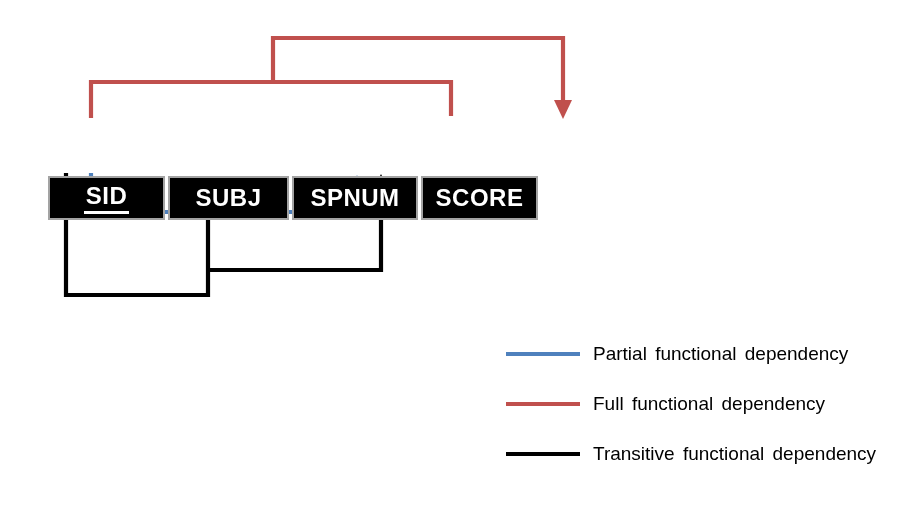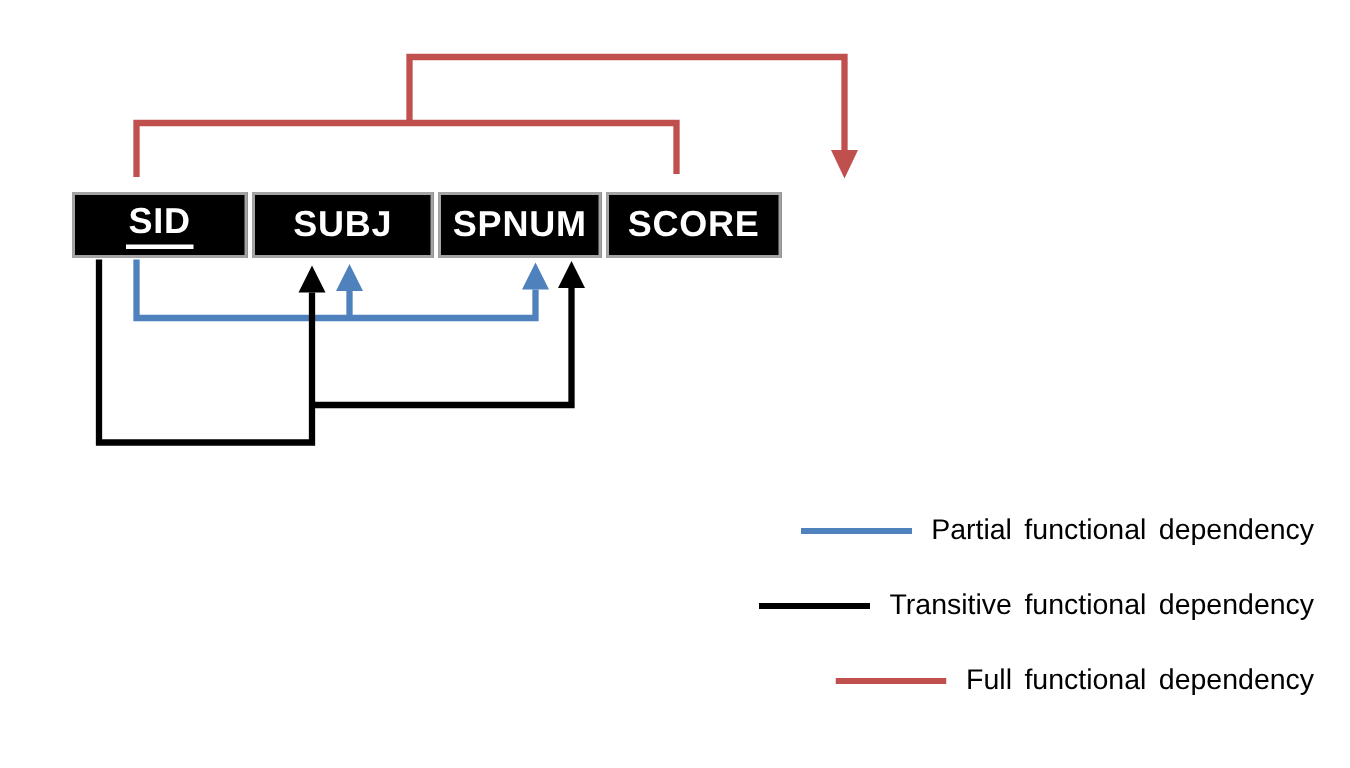--- a/index.html
+++ b/index.html
@@ -41,40 +41,40 @@
     height: 44px;
     background: #000000;
     border: 2px solid #a3a3a3;
     color: #ffffff;
     font-weight: bold;
     font-size: 24px;
     letter-spacing: 0.5px;
     display: flex;
     align-items: center;
     justify-content: center;
+    margin-top: 48px;
   }
   .cell:nth-child(1) { width: 117px; }
   .cell:nth-child(2) { width: 121px; }
-  .cell:nth-child(3) { width: 109px; }
+  .cell:nth-child(3) { width: 126px; }
   .cell:nth-child(4) { width: 117px; }
   .cell:nth-child(5) { width: 99px; }
   .cell-label.key {
     border-bottom: 3px solid #ffffff;
     padding: 0 2px 1px 2px;
   }
   .legend {
     position: absolute;
     left: 506px;
     top: 329px;
   }
   .legend-row {
     display: flex;
     align-items: center;
     height: 50px;
-    justify-content: flex-end;
   }
   .legend-swatch {
     width: 74px;
     height: 6px;
     flex: 0 0 auto;
   }
   .legend-label {
     margin-left: 13px;
     font-size: 19px;
     color: #000000;
@@ -127,25 +127,25 @@
 
   <div class="legend">
     <div class="legend-row">
       <svg class="legend-swatch" viewBox="0 0 74 6">
         <line x1="0" y1="3" x2="74" y2="3" stroke-width="4" stroke="#4F81BD"></line>
       </svg>
       <span class="legend-label">Partial functional dependency</span>
     </div>
     <div class="legend-row">
       <svg class="legend-swatch" viewBox="0 0 74 6">
+        <line x1="0" y1="3" x2="74" y2="3" stroke-width="4" stroke="#C0504D"></line>
+      </svg>
+      <span class="legend-label">Full functional dependency</span>
+    </div>
+    <div class="legend-row">
+      <svg class="legend-swatch" viewBox="0 0 74 6">
         <line x1="0" y1="3" x2="74" y2="3" stroke-width="4" stroke="#000000"></line>
       </svg>
       <span class="legend-label">Transitive functional dependency</span>
-    </div>
-    <div class="legend-row">
-      <svg class="legend-swatch" viewBox="0 0 74 6">
-        <line x1="0" y1="3" x2="74" y2="3" stroke-width="4" stroke="#C0504D"></line>
-      </svg>
-      <span class="legend-label">Full functional dependency</span>
     </div>
   </div>
 
 </div>
 
 </body></html>

